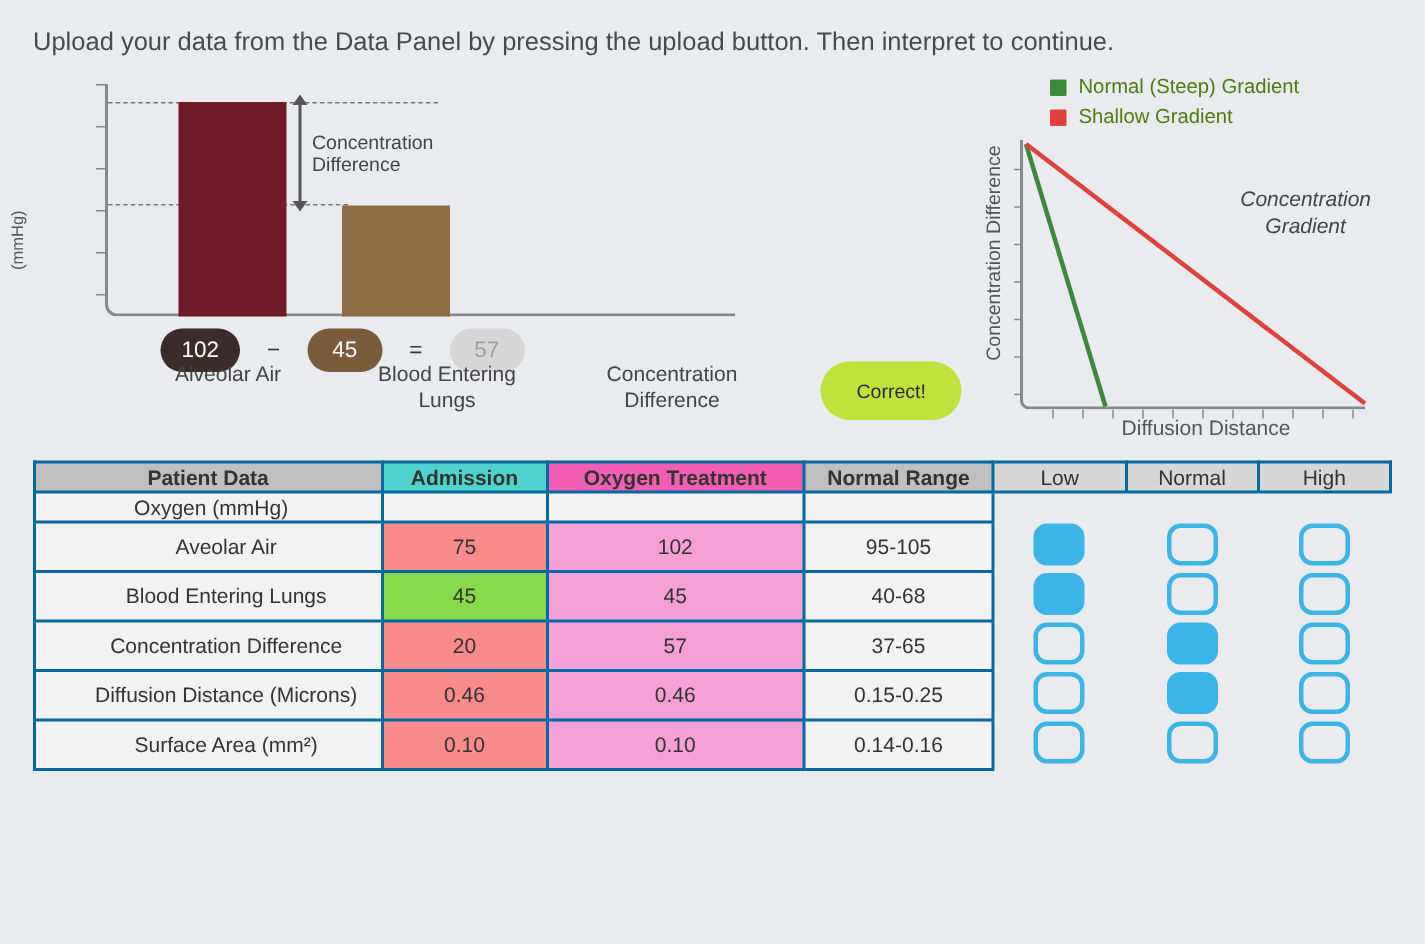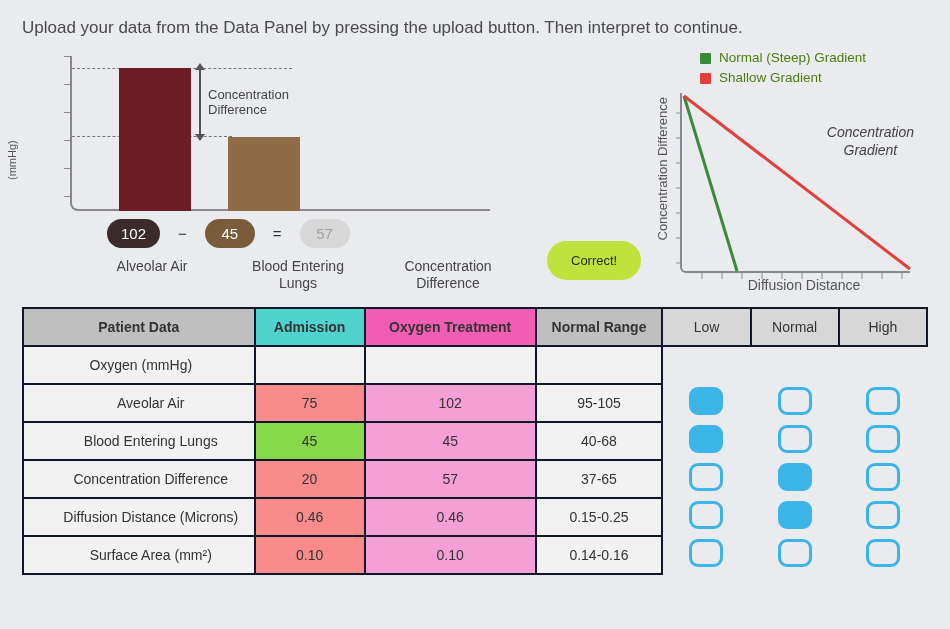--- a/index.html
+++ b/index.html
@@ -111,21 +111,21 @@
     font-weight: 500;
     font-size: 15px;
   }
   .pill-dark { background: #3b2b2b; color: #fff; }
   .pill-brown { background: #7a5b3a; color: #fff; }
   .pill-gray { background: #d7d7d7; color: #a0a0a0; }
 
   .bar-cat-row {
     position: absolute;
     left: 80px;
-    top: 212px;
+    top: 195px;
     display: flex;
     gap: 40px;
     font-size: 14px;
     color: #444;
     text-align: center;
   }
   .bar-cat { width: 100px; line-height: 1.2; }
   .bar-cat2 { width: 112px; }
   .bar-cat3 { width: 108px; }
 
@@ -195,23 +195,23 @@
   }
 
   
   .data-table {
     margin-top: 14px;
     border-collapse: collapse;
     width: 100%;
     font-size: 14px;
   }
   .data-table th, .data-table td {
-    border: 2px solid #0f172a;
+    border: 2px solid #0369a1;
     background: #f2f2f2;
-    height: 38px;
+    height: 20px;
     text-align: center;
     vertical-align: middle;
     padding: 0 6px;
   }
   .data-table th.patient {
     width: 210px;
     background: #bfbfbf;
     text-align: center;
     font-weight: 600;
   }

